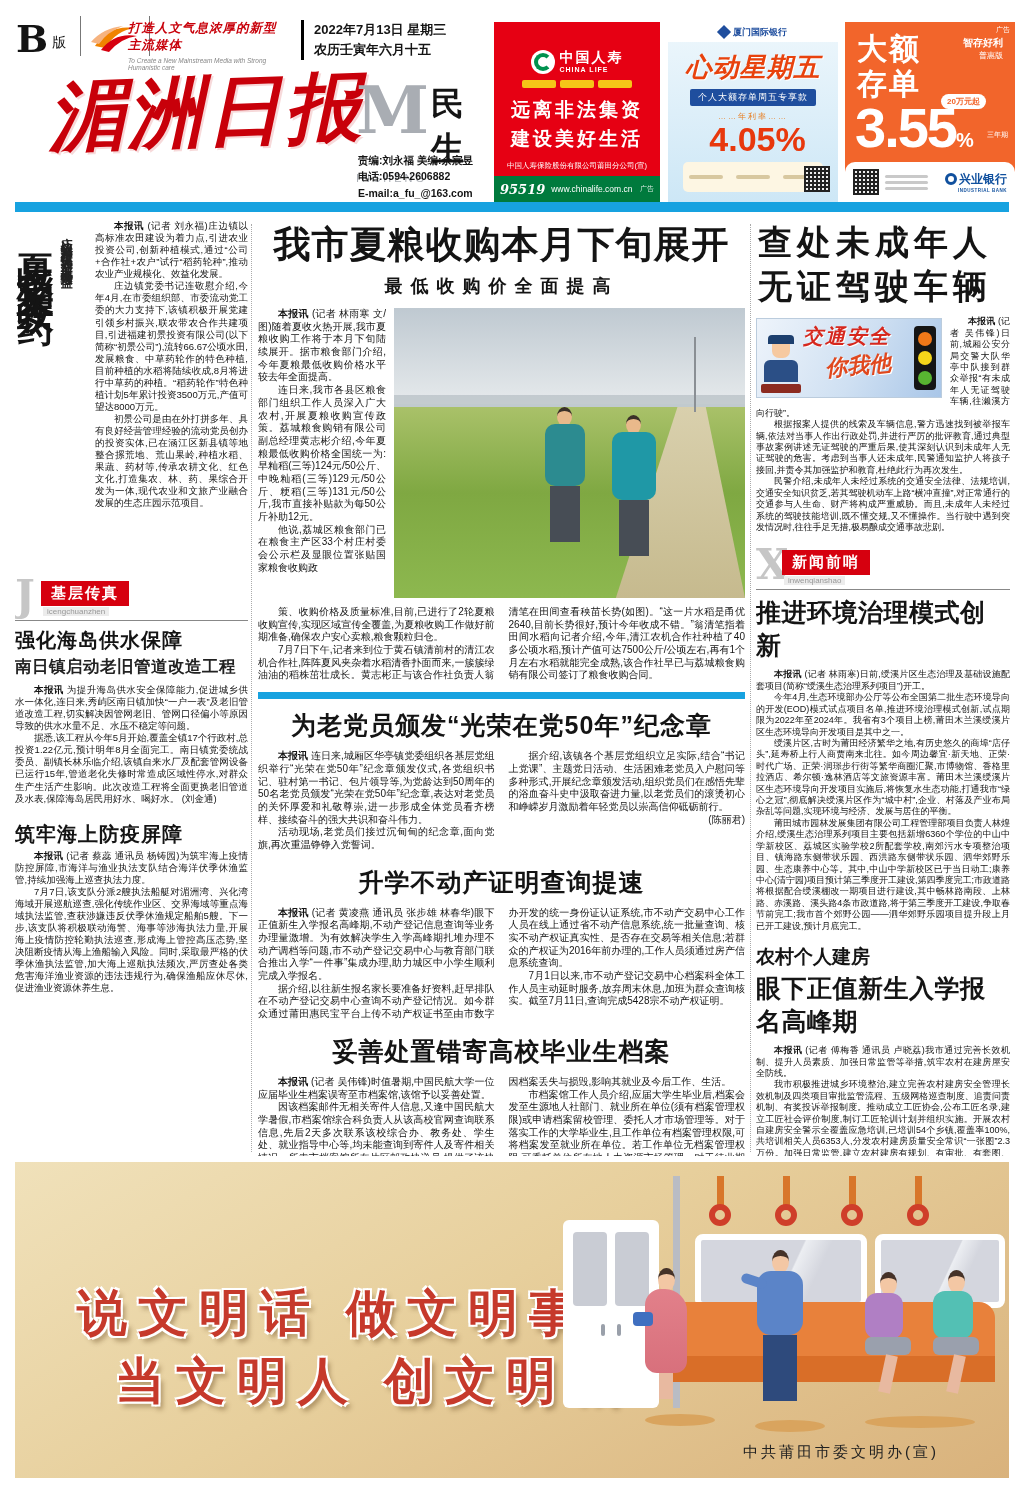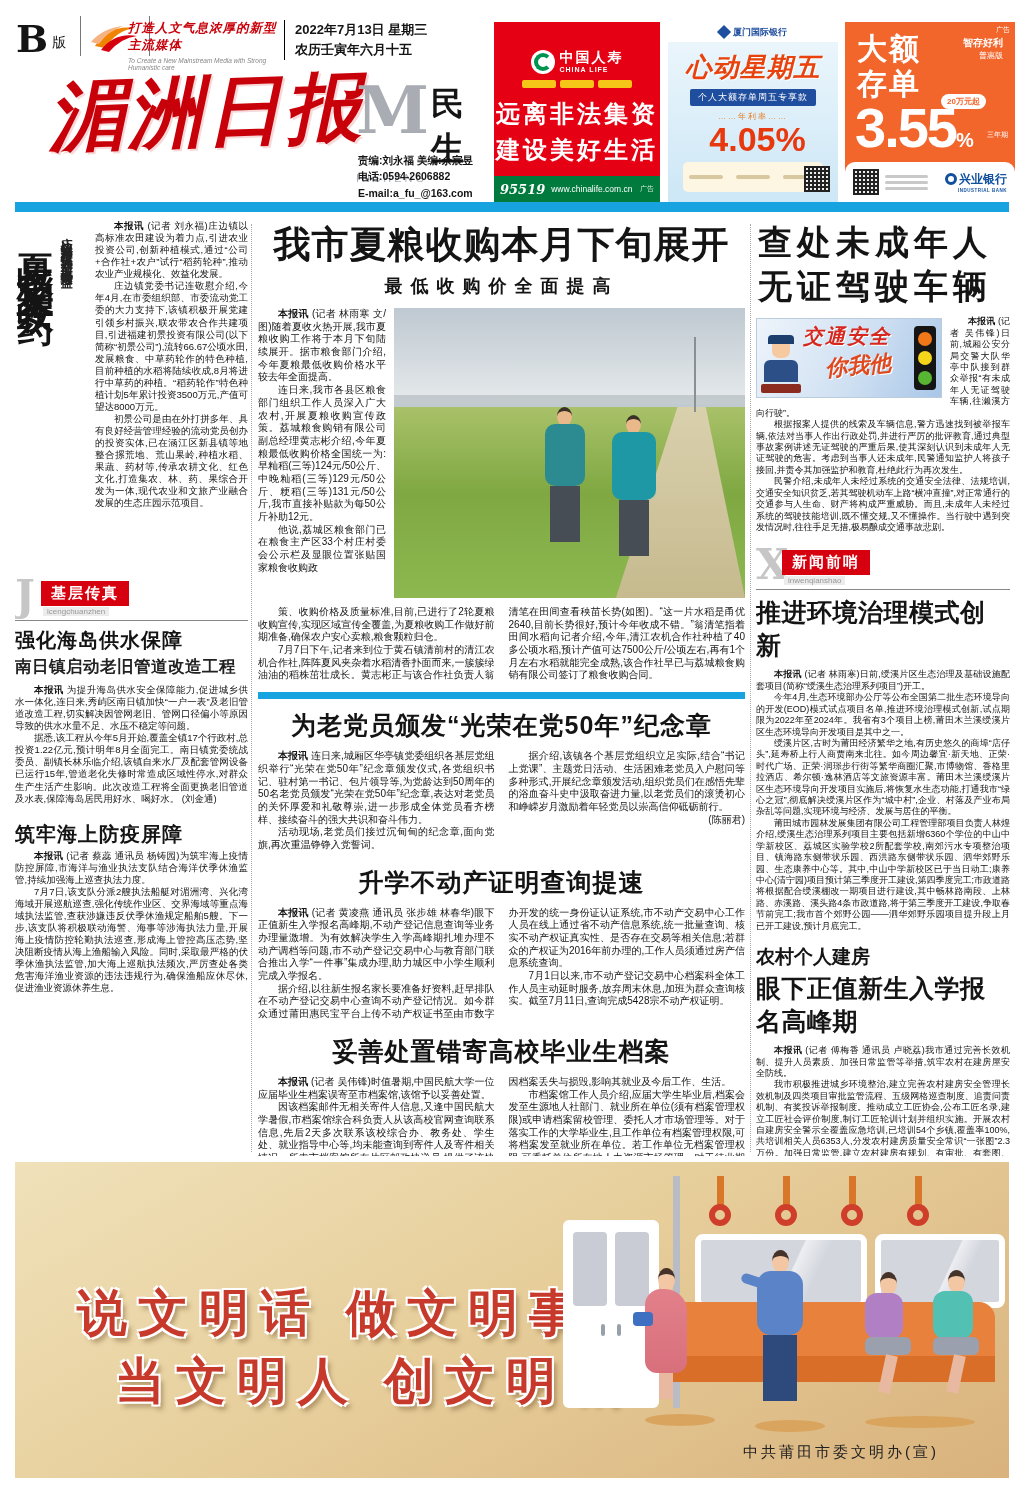--- a/index.html
+++ b/index.html
@@ -8,22 +8,22 @@
 
   
   .edition{position:absolute;left:16px;top:16px;display:flex;align-items:flex-end;}
   .edition .b{font-family:"DejaVu Serif",serif;font-size:38px;font-weight:bold;line-height:.9;}
   .edition .ban{font-size:14px;margin:0 6px 4px 4px;}
   .hdr-div{border-left:1px solid #777;height:40px;margin:0 8px;}
   .swoosh{width:52px;height:40px;}
   .tagline{position:absolute;left:128px;top:20px;width:160px;}
   .tagline .cn{color:#c8000a;font-size:12.5px;font-weight:bold;font-style:italic;letter-spacing:1px;}
   .tagline .en{color:#888;font-size:6.5px;font-style:italic;margin-top:3px;}
-  .dates{position:absolute;left:284px;top:20px;font-size:13px;font-weight:bold;line-height:1.55;
-         border-left:1px solid #000000;padding-left:10px;}
+  .dates{position:absolute;left:301px;top:20px;font-size:13px;font-weight:bold;line-height:1.55;
+         border-left:3px solid #000000;padding-left:10px;}
   .masthead{position:absolute;left:48px;top:62px;font-family:"DejaVu Serif",serif;font-style:italic;
             font-weight:bold;font-size:76px;color:#c8000a;letter-spacing:3px;transform:rotate(-2deg);
             text-shadow:2px 2px 0 rgba(200,0,10,.15);white-space:nowrap;}
   .minsheng{position:absolute;left:356px;top:82px;width:130px;}
   .minsheng .M{font-family:"DejaVu Serif",serif;font-size:66px;font-weight:bold;color:#a9adb3;
                float:left;line-height:.85;margin-right:2px;}
   .minsheng .mn{font-size:33px;font-weight:bold;letter-spacing:2px;}
   .minsheng .py{font-size:11px;color:#a9adb3;letter-spacing:3px;}
   .editor{position:absolute;left:358px;top:152px;font-size:10.5px;font-weight:bold;line-height:1.55;}
 
@@ -31,21 +31,21 @@
   .ad{position:absolute;top:22px;height:180px;overflow:hidden;}
   .ad1{left:494px;width:166px;background:#e60013;color:#fff;text-align:center;}
   .cl-logo-row{display:flex;align-items:center;justify-content:center;gap:5px;margin-top:28px;}
   .cl-ball{width:24px;height:24px;border-radius:50%;background:#fff;position:relative;}
   .cl-ball i{position:absolute;left:3px;top:3px;width:18px;height:18px;border-radius:50%;
              border:4px solid #00924f;border-right-color:transparent;box-sizing:border-box;}
   .cl-brand{font-size:14px;font-weight:bold;letter-spacing:2px;text-align:left;line-height:1.1;}
   .cl-brand small{font-size:7px;letter-spacing:1px;display:block;}
   .cl-pills{display:flex;justify-content:center;gap:4px;margin:6px 0 8px;}
   .cl-pills i{width:34px;height:8px;background:#f5c518;border-radius:2px;}
-  .cl-slogan{font-size:24px;font-weight:bold;letter-spacing:3px;line-height:1.5;}
+  .cl-slogan{font-size:19px;font-weight:bold;letter-spacing:3px;line-height:1.5;}
   .cl-co{font-size:7.5px;margin-top:8px;}
   .cl-strip{position:absolute;left:0;right:0;bottom:0;height:26px;background:#007a3d;
             display:flex;align-items:center;padding:0 6px;gap:6px;}
   .cl-95519{font-family:"DejaVu Serif",serif;font-style:italic;font-size:13px;font-weight:bold;}
   .cl-url{font-size:8.5px;flex:1;text-align:left;}
   .ad-mark{font-size:7px;opacity:.85;}
   .ad2{left:668px;width:170px;background:linear-gradient(#eef7fc,#cde7f6);text-align:center;}
   .xib-top{background:#fff;height:20px;display:flex;align-items:center;justify-content:center;gap:4px;
            font-size:9px;font-weight:bold;color:#1f4e9e;}
   .xib-dia{width:10px;height:10px;background:#1f4e9e;transform:rotate(45deg);}

